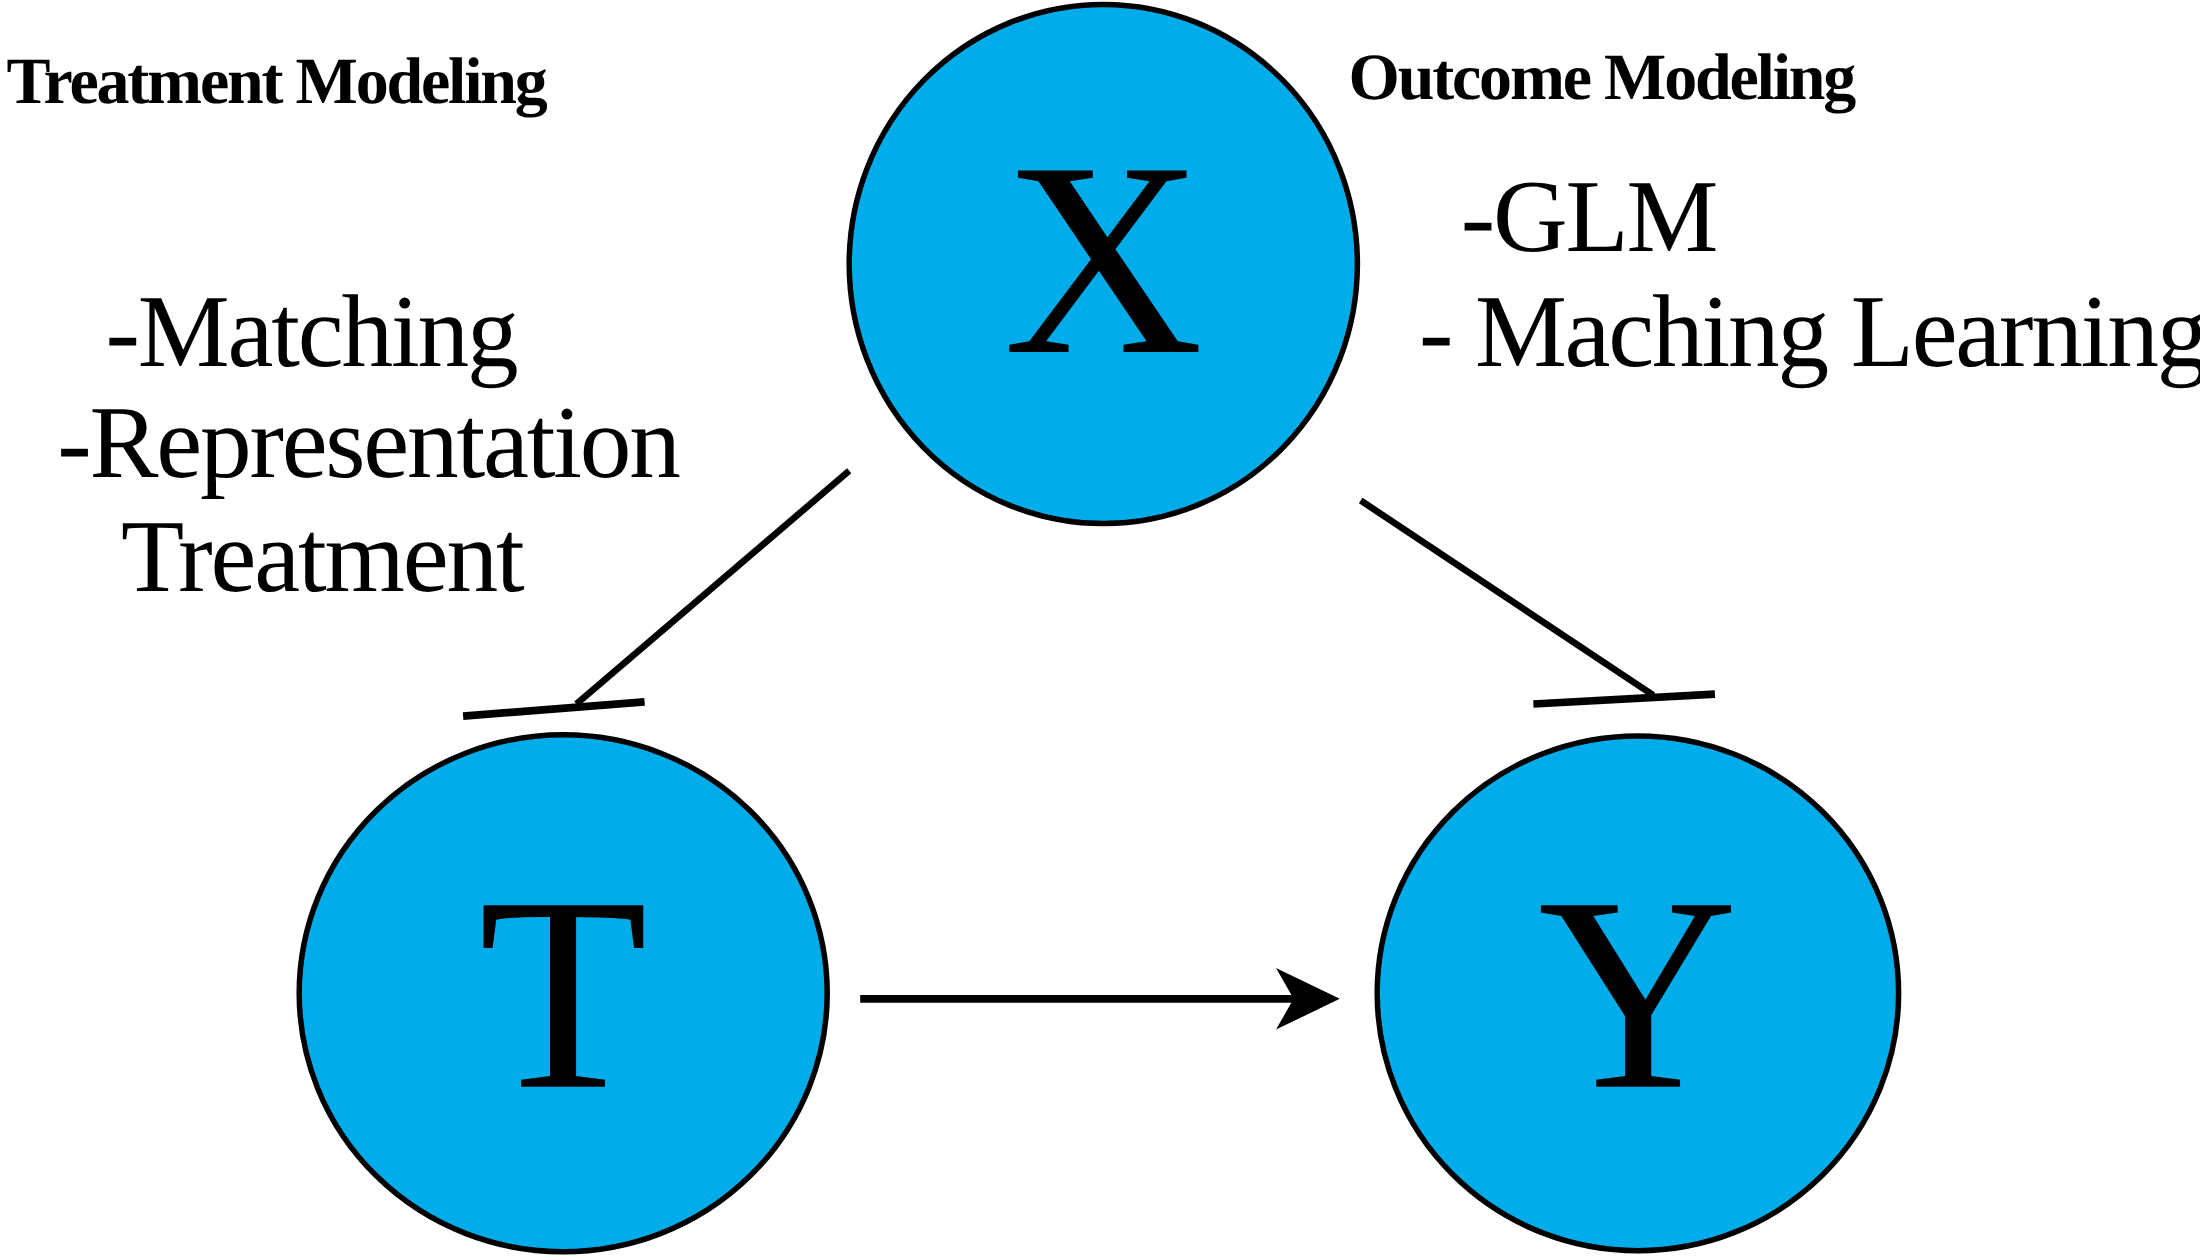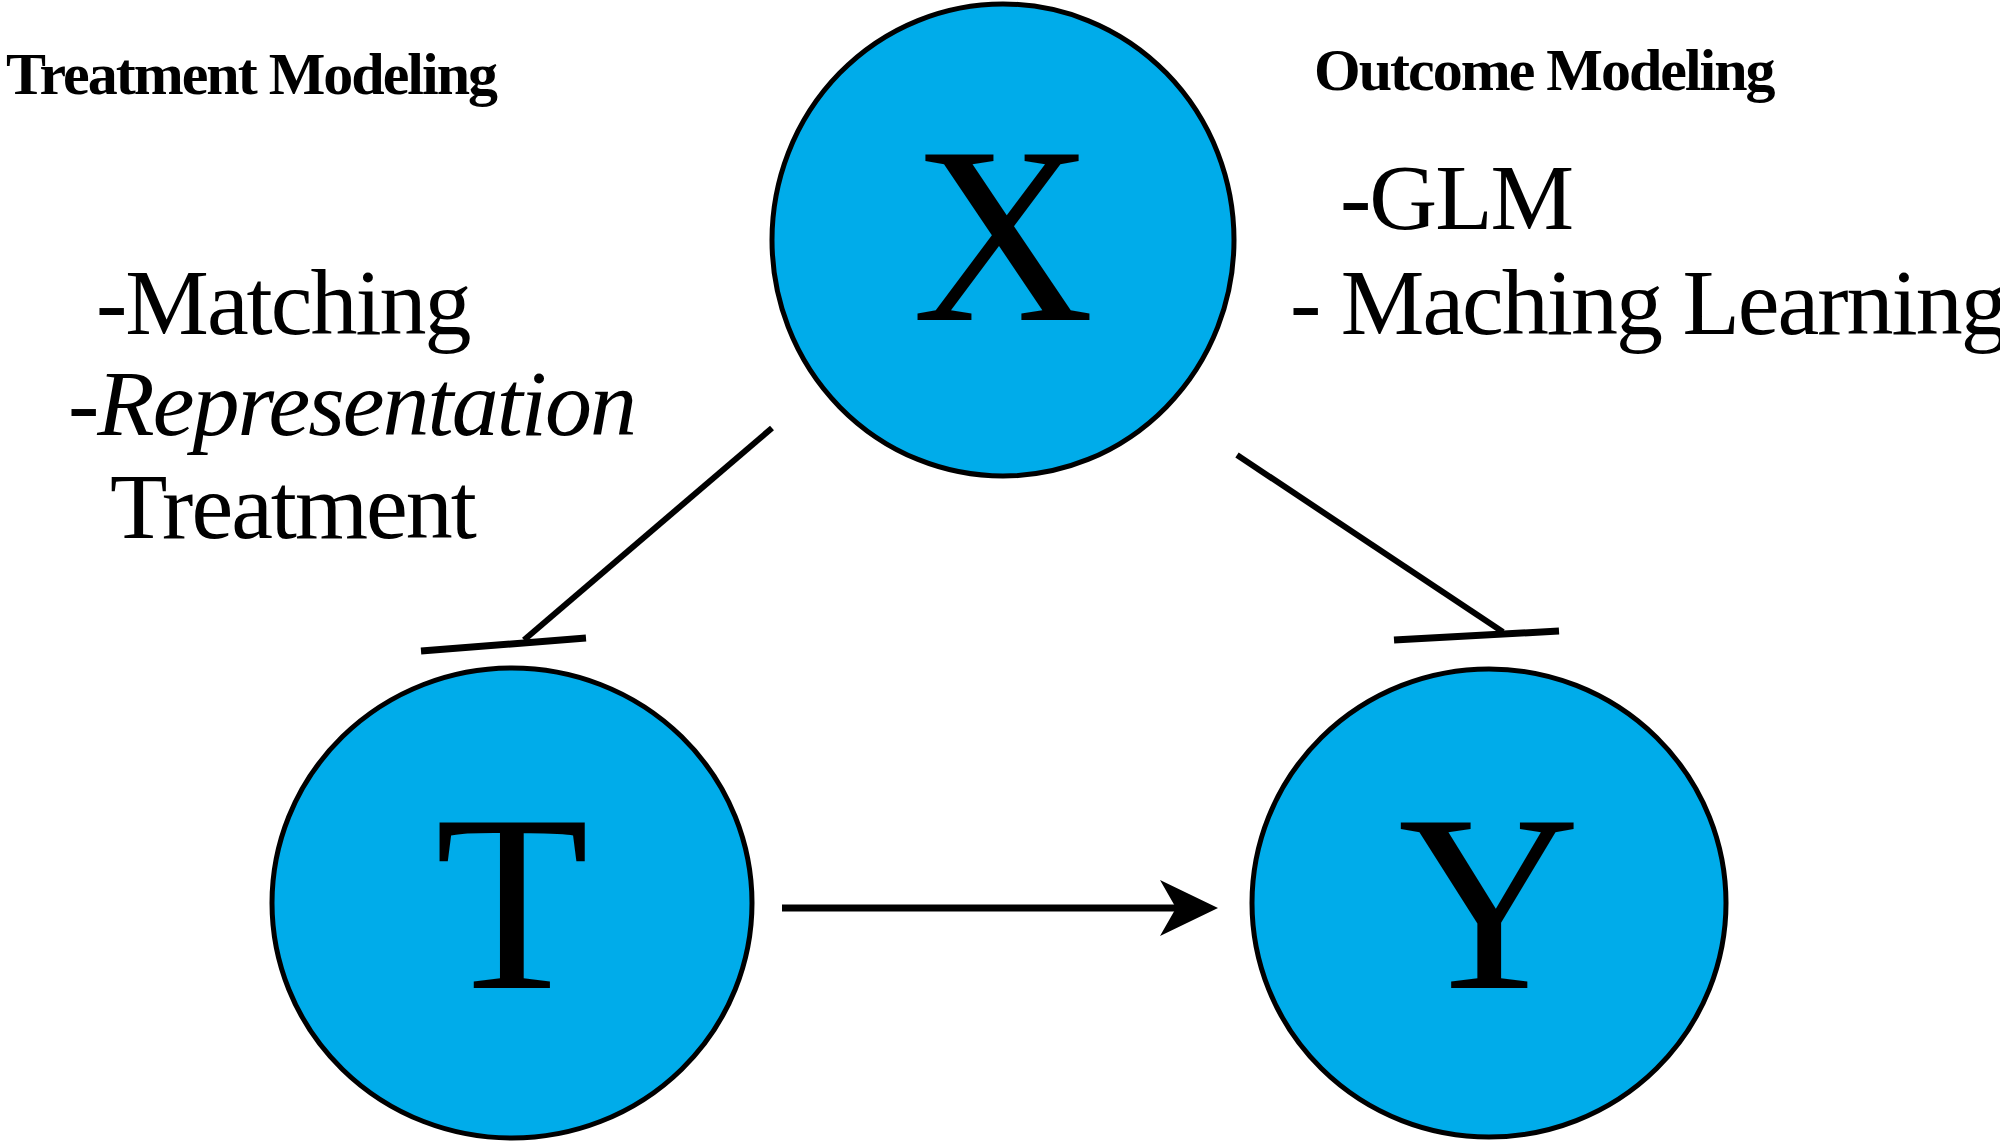--- a/index.html
+++ b/index.html
@@ -58,20 +58,20 @@
 
     <ellipse cx="512" cy="903" rx="240" ry="235" stroke="#000000" stroke-width="5" fill="#00ACEA"></ellipse>
     <text class="node-letter" x="512" y="988" font-size="252" text-anchor="middle" fill="#000000">T</text>
 
     <ellipse cx="1489" cy="903" rx="237" ry="234" stroke="#000000" stroke-width="5" fill="#00ACEA"></ellipse>
     <text class="node-letter" x="1489" y="988" font-size="252" text-anchor="middle" fill="#000000">Y</text>
   </svg>
 
   <div class="txt heading" style="left:6px; top:44px;">Treatment Modeling</div>
   <div class="txt item" style="left:68px; top:255px;margin-left:28px;">-Matching</div>
-  <div class="txt item" style="left:68px; top:356px;font-style:italic;">-Representation</div>
+  <div class="txt item" style="left:52px; top:356px;">-Representation</div>
   <div class="txt item" style="left:110px; top:459px;">Treatment</div>
 
-  <div class="txt heading" style="left:1314px; top:40px;">Outcome Modeling</div>
-  <div class="txt item" style="left:1328px; top:150px;margin-left:12px;">-GLM</div>
+  <div class="txt heading" style="left:1226px; top:40px;">Outcome Modeling</div>
+  <div class="txt item" style="left:1328px; top:150px;">-GLM</div>
   <div class="txt item" style="left:1290px; top:255px;">- Maching Learning</div>
 
 </div>
 
 </body></html>

